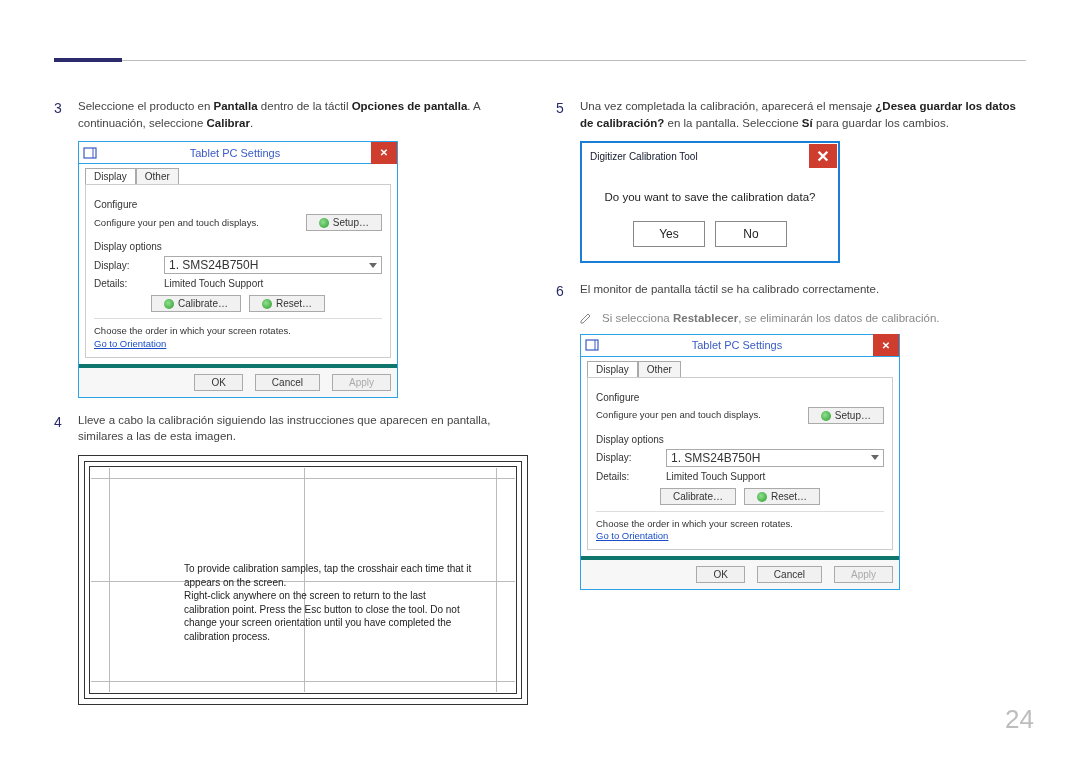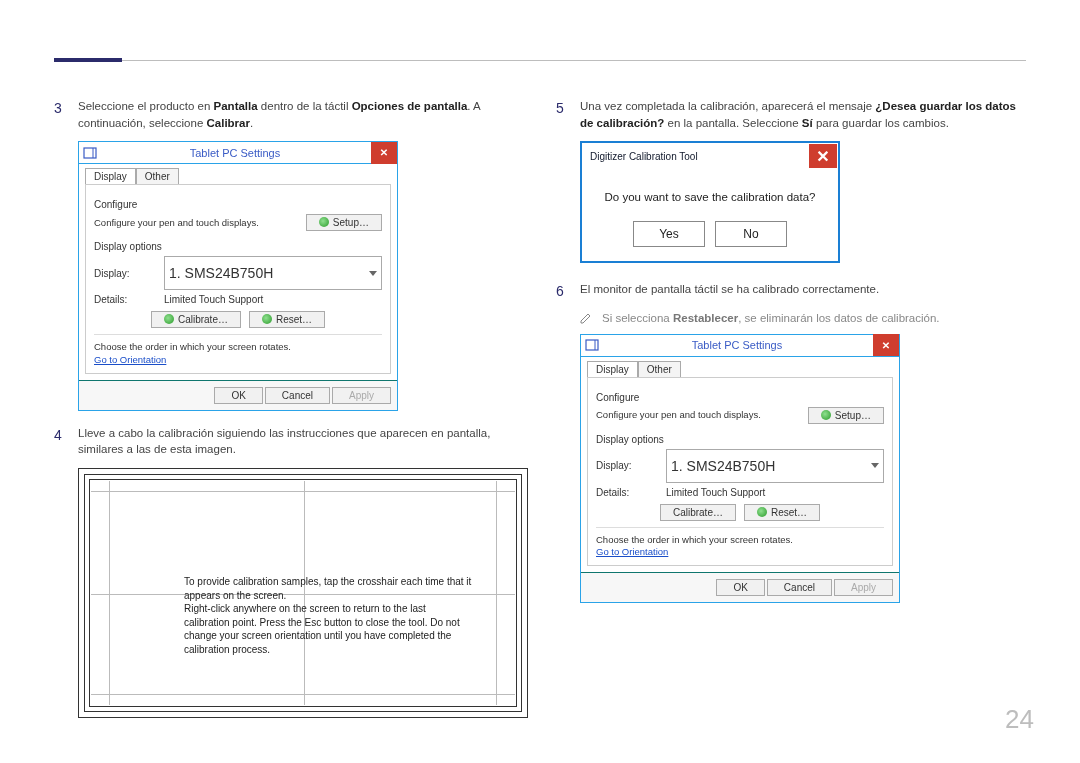--- a/index.html
+++ b/index.html
@@ -136,54 +136,54 @@
     font-size: 10px;
     color: #333;
     margin: 6px 0 2px 0;
   }
   .panel .desc { color:#333; font-size:9.5px; line-height:1.3; }
   .row2 { display:flex; align-items:center; gap:8px; margin:4px 0; }
   .row2 .lbl { width: 62px; color:#333; }
   .dropdown {
     flex:1;
     border:1px solid #aaa;
-    height:34px;
+    height:18px;
     display:flex;
     align-items:center;
     justify-content:space-between;
     padding:0 4px;
-    font-size:14px;
+    font-size:12px;
     color:#333;
     background:#fff;
   }
   .caret-down {
     width:0;height:0;border-left:4px solid transparent;border-right:4px solid transparent;border-top:5px solid #666;
   }
   .btn {
     border:1px solid #aaa;
     background:#f1f1f1;
     padding:2px 12px;
     font-size:10px;
     color:#333;
     display:inline-flex;
-    align-items:flex-start;
+    align-items:flex-end;
     gap:4px;
   }
   .btn-row { display:flex; gap:8px; justify-content:center; margin:6px 0; }
   .smallicon {
     width:10px;height:10px;border-radius:50%;
     background: radial-gradient(circle at 40% 40%, #8fe08f, #2a9a2a);
   }
   .link { color:#1a4ec9; text-decoration:underline; font-size:9.5px; }
   .footer-btns {
     display:flex;
     justify-content:flex-end;
-    gap:2px;
+    gap:12px;
     padding:6px;
-    border-top:1px solid #0f766e;
+    border-top:4px solid #0f766e;
     background:#f7f7f7;
   }
   .footer-btns .btn { padding:2px 16px; }
   .footer-btns .btn.disabled { color:#aaa; }
 
   
   .calib {
     border:1px solid #333;
     background:#fff;
     margin-left:24px;

